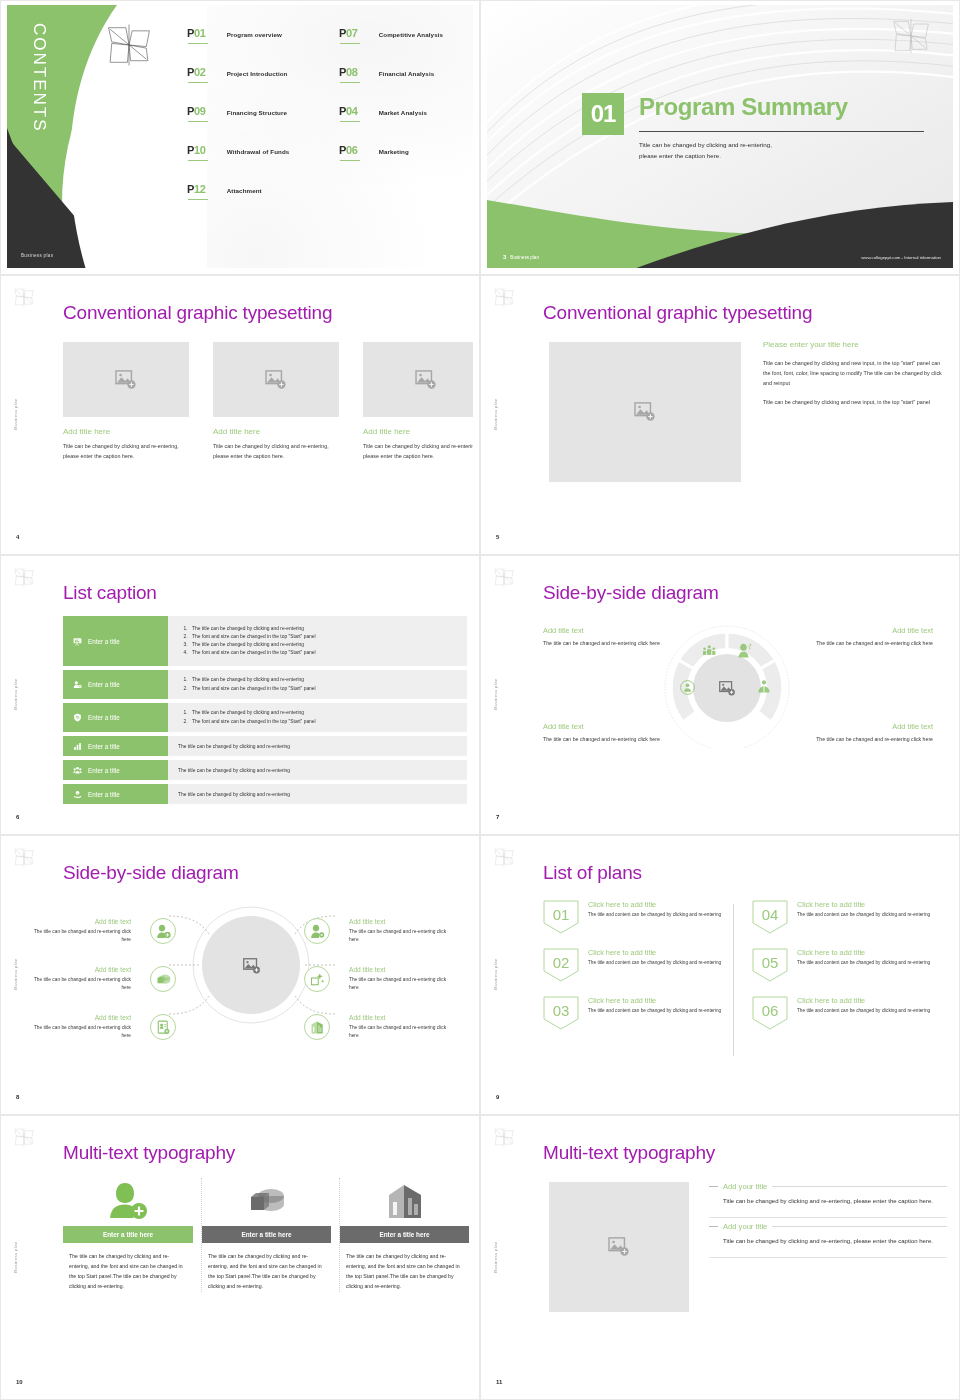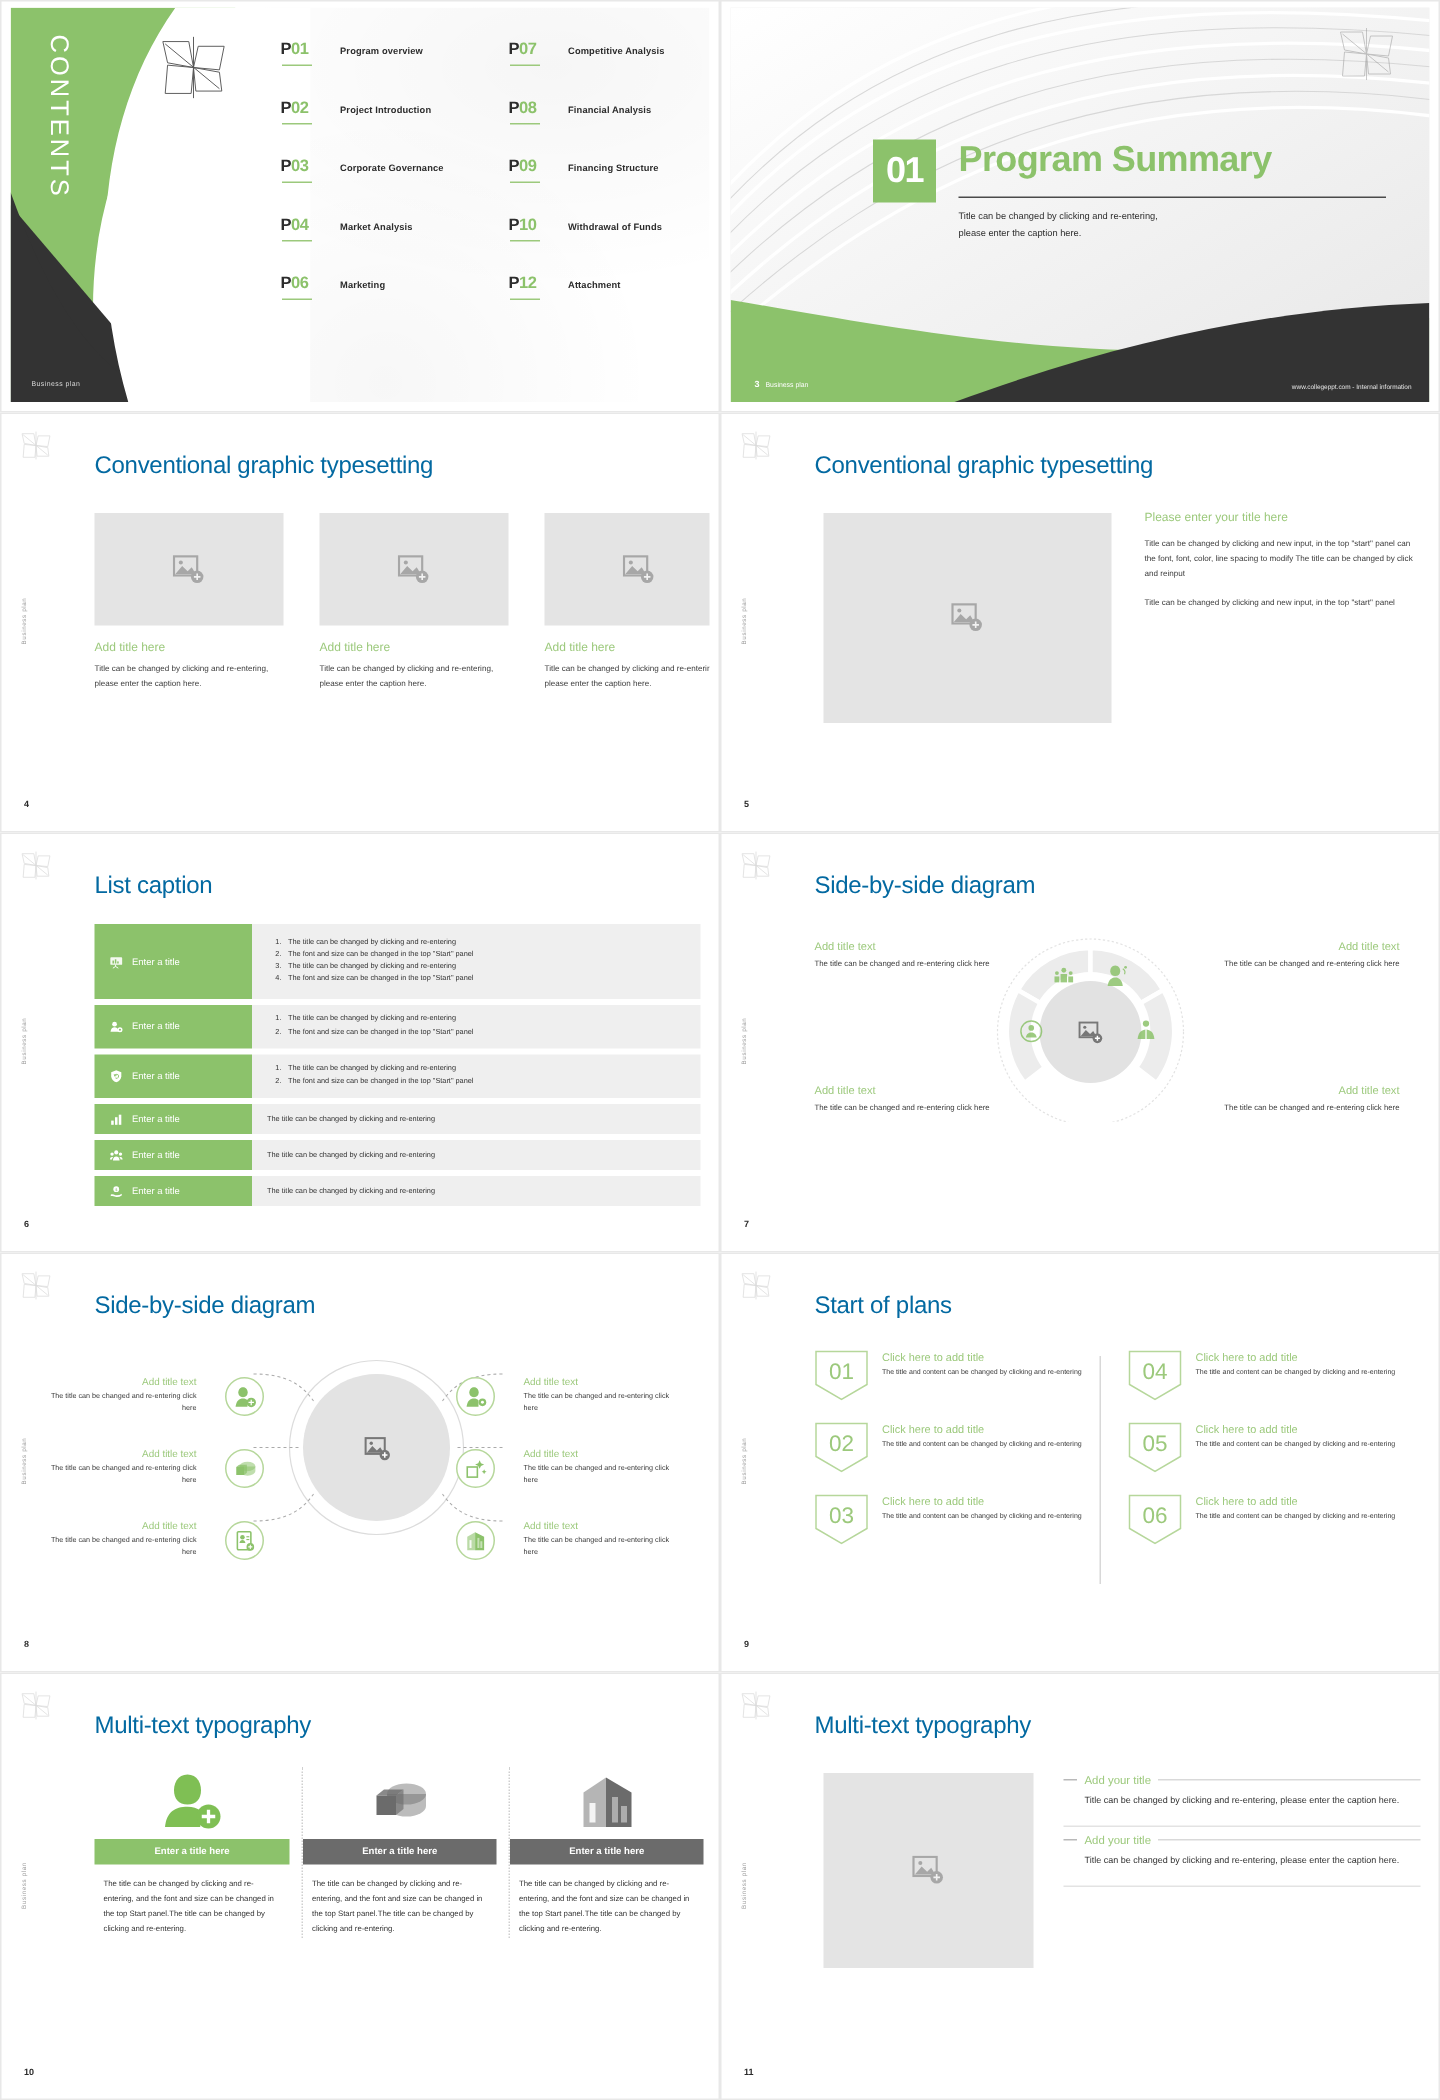--- a/index.html
+++ b/index.html
@@ -10,21 +10,21 @@
     overflow:hidden;
   }
   .grid { display:grid; grid-template-columns:480px 480px; grid-template-rows:275px 280px 280px 280px 285px; width:960px; height:1400px; }
   .slide { position:relative; background:#fff; overflow:hidden; border:1px solid #e8e8e8; }
   .slide-inner { position:absolute; inset:4px 6px 6px 6px; background:#fff; overflow:hidden; }
 
   
   .corner-logo { position:absolute; left:6px; top:7px; width:22px; height:20px; opacity:.30; }
   .side-vert { position:absolute; left:6px; top:50%; transform:translateY(-50%) rotate(180deg); writing-mode:vertical-rl; font-size:4.2px; letter-spacing:.4px; color:#9a9a9a; }
   .pagenum { position:absolute; left:9px; bottom:8px; font-size:6px; color:#2b2b2b; font-weight:bold; }
-  .ctitle { position:absolute; left:56px; top:22px; font-size:16px; color:#0369a1; font-weight:400; letter-spacing:-.2px; }
+  .ctitle { position:absolute; left:56px; top:22px; font-size:19px; color:#a21caf; font-weight:400; letter-spacing:-.2px; }
   .body-txt { font-size:5.4px; line-height:1.85; color:#3a3a3a; }
   .ph {
     background:#e4e4e4; display:flex; align-items:center; justify-content:center;
   }
   .ph svg { opacity:.55; }
 
   
   .s1 { background:#ffffff; }
   .s1 .bg-sweep { position:absolute; inset:0; background:
       radial-gradient(ellipse 420px 240px at 360px 40px, rgba(0,0,0,0.035), transparent 62%),
@@ -173,27 +173,20 @@
           <div class="toc-top">
               <span class="toc-p"><span>P</span><i>02</i></span>
               <span class="toc-label">Project Introduction</span>
             </div>
           <div class="toc-rule"></div>
         </div>
         <div class="toc-item">
           <div class="toc-top">
               <span class="toc-p"><span>P</span><i>08</i></span>
               <span class="toc-label">Financial Analysis</span>
-            </div>
-          <div class="toc-rule"></div>
-        </div>
-        <div class="toc-item">
-          <div class="toc-top">
-              <span class="toc-p"><span>P</span><i>03</i></span>
-              <span class="toc-label">Corporate Governance</span>
             </div>
           <div class="toc-rule"></div>
         </div>
         <div class="toc-item">
           <div class="toc-top">
               <span class="toc-p"><span>P</span><i>09</i></span>
               <span class="toc-label">Financing Structure</span>
             </div>
           <div class="toc-rule"></div>
         </div>
@@ -705,21 +698,21 @@
             <path d="M4,6 L26,6 L30,28 L8,24 Z"></path>
             <path d="M56,10 L34,10 L30,28 L52,30 Z"></path>
             <path d="M6,50 L28,50 L30,28 L8,26 Z"></path>
             <path d="M54,48 L32,48 L30,28 L52,32 Z"></path>
             <path d="M30,2 L30,54"></path>
             <path d="M6,8 L52,46"></path>
           </g>
       </svg>
       <div class="side-vert">Business plan</div>
       <div class="pagenum">9</div>
-      <div class="ctitle">Start of plans</div>
+      <div class="ctitle">List of plans</div>
       <div class="plans-div"></div>
 
       <div class="plans">
         <div class="plan">
           <div class="badge">
             <svg viewBox="0 0 36 34" width="36" height="34">
                 <path d="M1,1 H35 V23 L18,33 L1,23 Z" fill="none" stroke="#b6d79b" stroke-width="1"></path>
               </svg>
             <span>01</span>
           </div>

